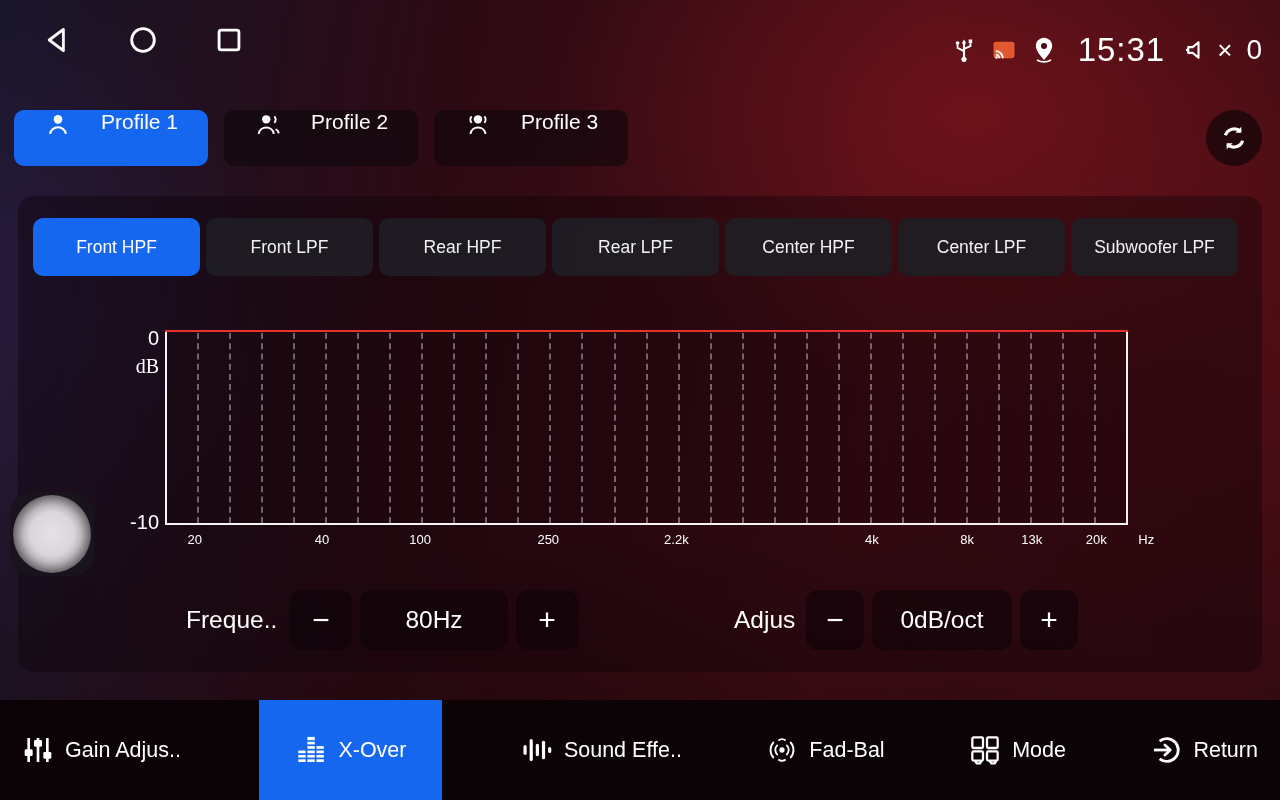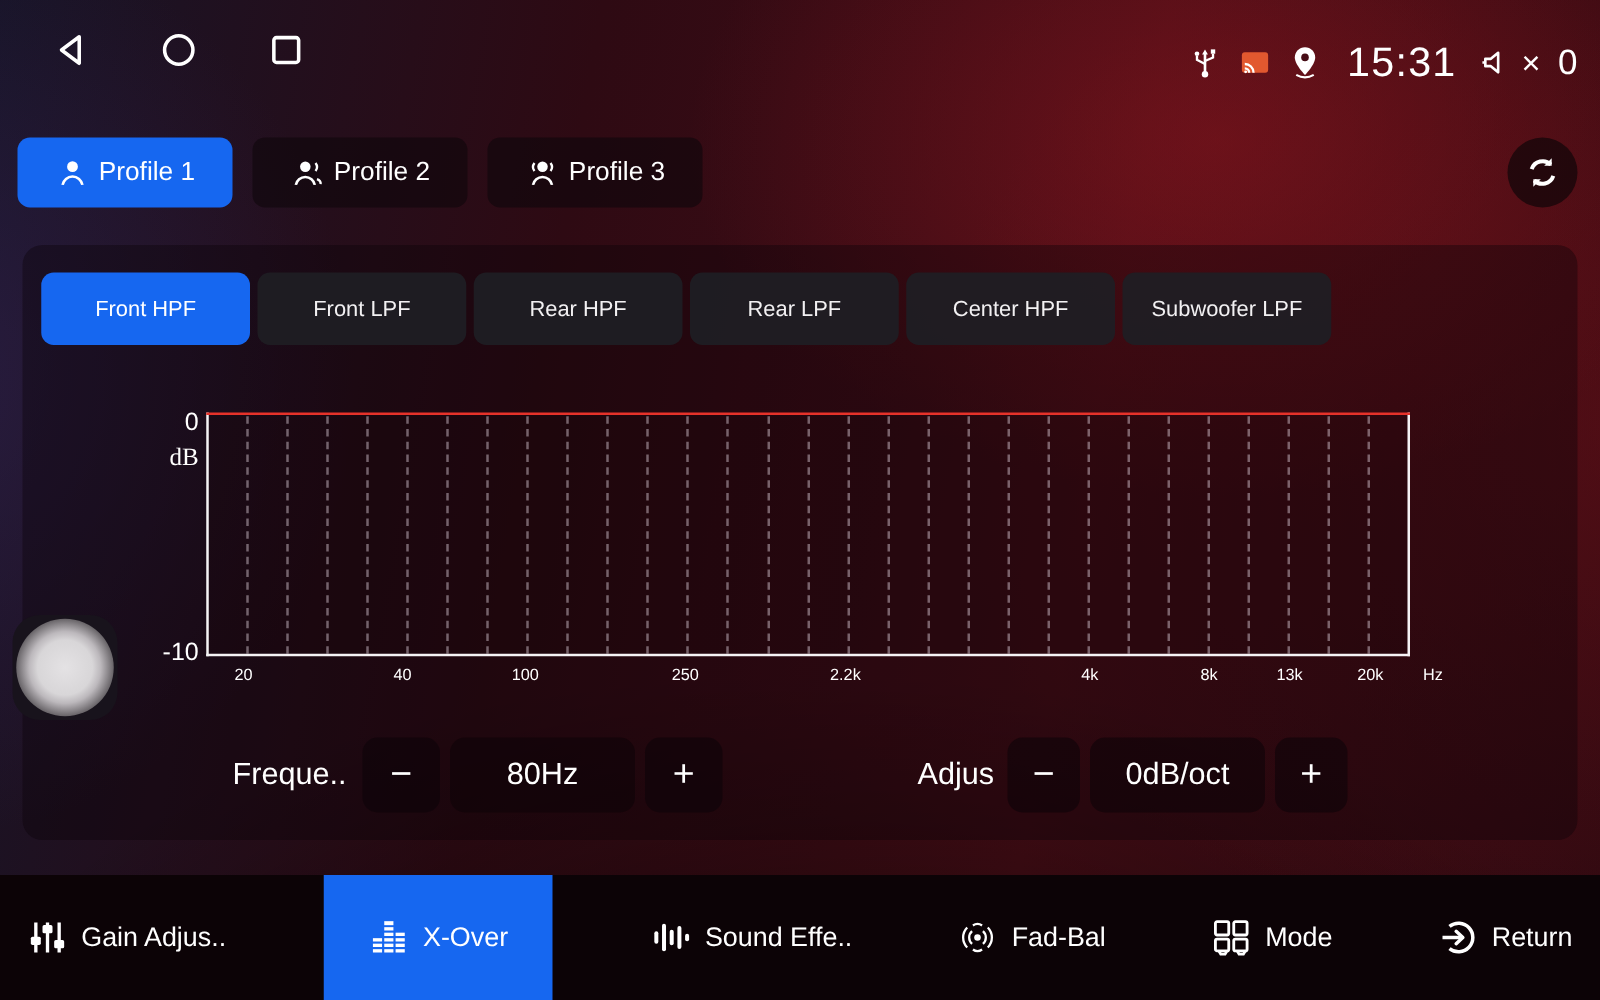--- a/index.html
+++ b/index.html
@@ -24,22 +24,22 @@
   .sys-nav svg { width:34px; height:34px; }
   .status-right { display:flex; align-items:center; gap:12px;margin-top:20px; }
   .status-right .sicon { width:28px; height:28px; }
   .clock { font-size:33px; letter-spacing:1px; margin:0 6px 0 8px; }
   .mute-x { font-size:26px; margin-left:-6px; }
   .vol-num { font-size:28px; margin-left:2px; }
 
   
   .profile-bar { position:absolute; top:110px; left:14px; right:18px; height:56px;
     display:flex; align-items:center; gap:16px; }
-  .profile-btn { height:56px; padding:12px 30px; border-radius:10px;
-    display:flex; align-items:center; gap:7px;
+  .profile-btn { height:56px; padding:0 30px; border-radius:10px;
+    display:flex; align-items:flex-start; gap:29px;
     background:rgba(14,7,12,.62); font-size:21px; cursor:pointer; }
   .profile-btn.active { background:#1667f0; }
   .profile-btn svg { width:28px; height:28px; }
   .refresh-btn { position:absolute; right:0; top:0; width:56px; height:56px; border-radius:50%;
     background:rgba(16,5,8,.72); display:flex; align-items:center; justify-content:center; }
   .refresh-btn svg { width:32px; height:32px; }
 
   
   .panel { position:absolute; left:18px; top:196px; width:1244px; height:476px;
     border-radius:16px; background:rgba(10,3,7,.38); }
@@ -177,20 +177,23 @@
         <span>Front LPF</span>
       </div>
     <div class="tab">
         <span>Rear HPF</span>
       </div>
     <div class="tab">
         <span>Rear LPF</span>
       </div>
     <div class="tab">
         <span>Center HPF</span>
+      </div>
+    <div class="tab">
+        <span>Center LPF</span>
       </div>
     <div class="tab">
         <span>Subwoofer LPF</span>
       </div>
   </div>
 
   <div class="plot">
     <div class="response-line"></div>
     <span class="ylab y0">0</span>
     <span class="ylab ydb">dB</span>

